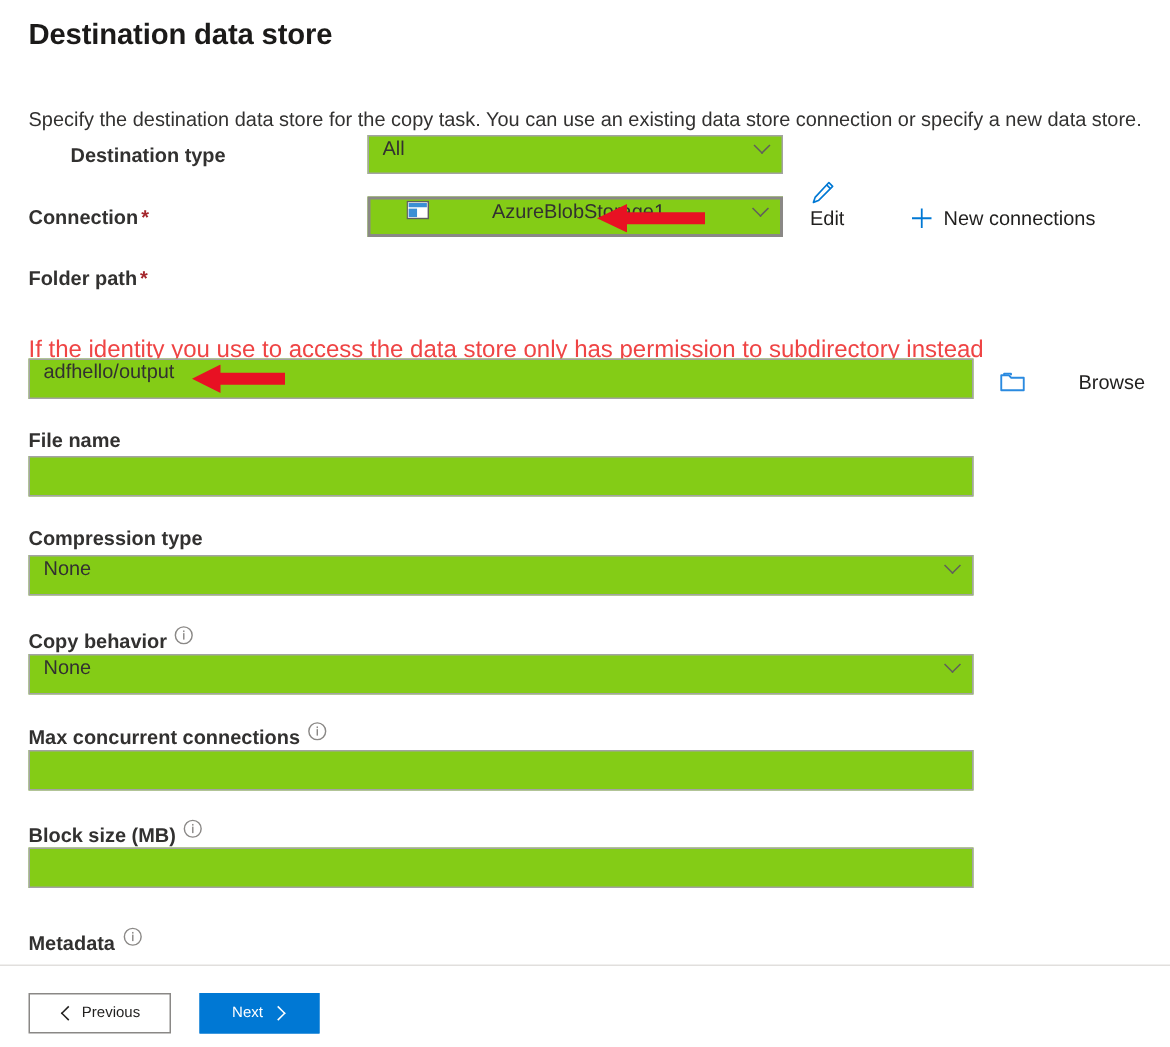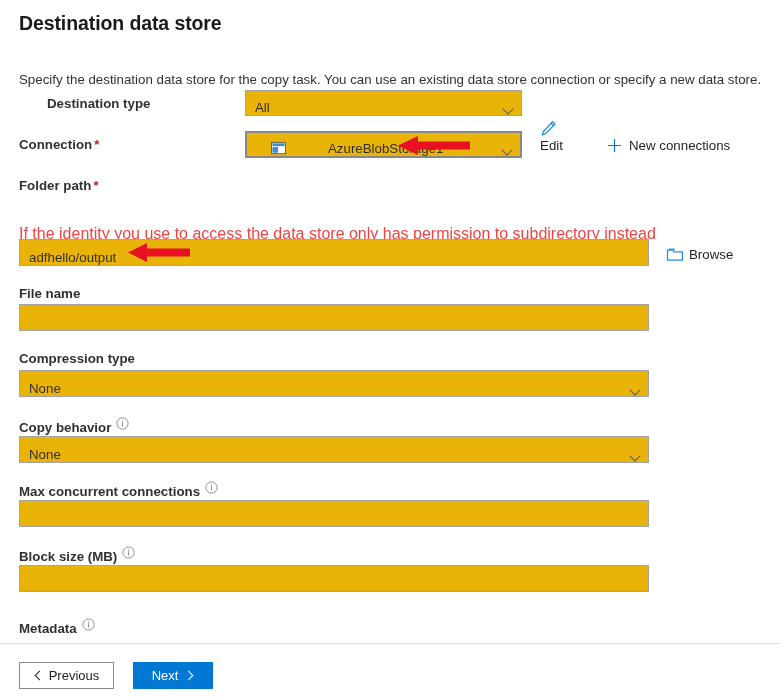--- a/index.html
+++ b/index.html
@@ -55,25 +55,25 @@
     font-weight: 400;
     color: #ef4444;
     line-height: 19px;
     margin-top: 26px;
   }
 
   .ctl {
     position: absolute;
     height: 26px;
     border: 1px solid #a3a3a3;
-    background: #eab308;
+    background: #84cc16;
     font-size: 13.3px;
     color: #323130;
     display: flex;
-    align-items: flex-end;
+    align-items: flex-start;
     padding: 0 6px 0 9px;
   }
   .ctl.focus-box {
     border: 2px solid #8a8886;
     padding-left: 24px;
     gap: 34px;
   }
   .ctl .val {
     flex: 1 1 auto;
     font-size: 13.3px;
@@ -147,21 +147,21 @@
     left: 0; top: 643px;
     width: 780px; height: 1px;
     background: #e1dfdd;
   }
   .btn {
     position: absolute;
     height: 27px;
     display: flex;
     align-items: center;
     justify-content: center;
-    font-size: 13px;
+    font-size: 10px;
     cursor: pointer;
     user-select: none;
     text-align: center;
   }
   .btn-prev {
     left: 19px; top: 662px;
     width: 95px;
     background: #ffffff;
     border: 1px solid #8a8886;
     color: #201f1e;
@@ -265,21 +265,21 @@
   <div class="ctl" style="left:19px; top:239px; width:630px; height:27px;">
     <span class="val">adfhello/output</span>
   </div>
 
   <div class="arrow" style="left:128px; top:243px;">
     <svg width="62" height="19" viewBox="0 0 62 19">
       <polygon points="0,9.5 19,0 19,5.5 62,5.5 62,13.5 19,13.5 19,19" fill="#e81123"></polygon>
     </svg>
   </div>
 
-  <div class="cmd" style="left:666px; top:244px;">
+  <div class="cmd" style="left:666px; top:244px;gap:30px;">
     <span class="glyph">
       <svg viewBox="0 0 18 18" width="18" height="18">
         <path d="M1.5 4.2 h5.2 l1.3 1.6 h8.5 v8.4 h-15 z" fill="none" stroke="#2a8ae0" stroke-width="1.25" stroke-linejoin="round"></path>
         <path d="M3.4 4.2 v-1.1 h4.6 v1.1" fill="none" stroke="#2a8ae0" stroke-width="1.25" stroke-linejoin="round"></path>
       </svg>
     </span>
     <span class="cmd-label">Browse</span>
   </div>
 
   <div class="field-label" style="left:19px; top:286px;">

